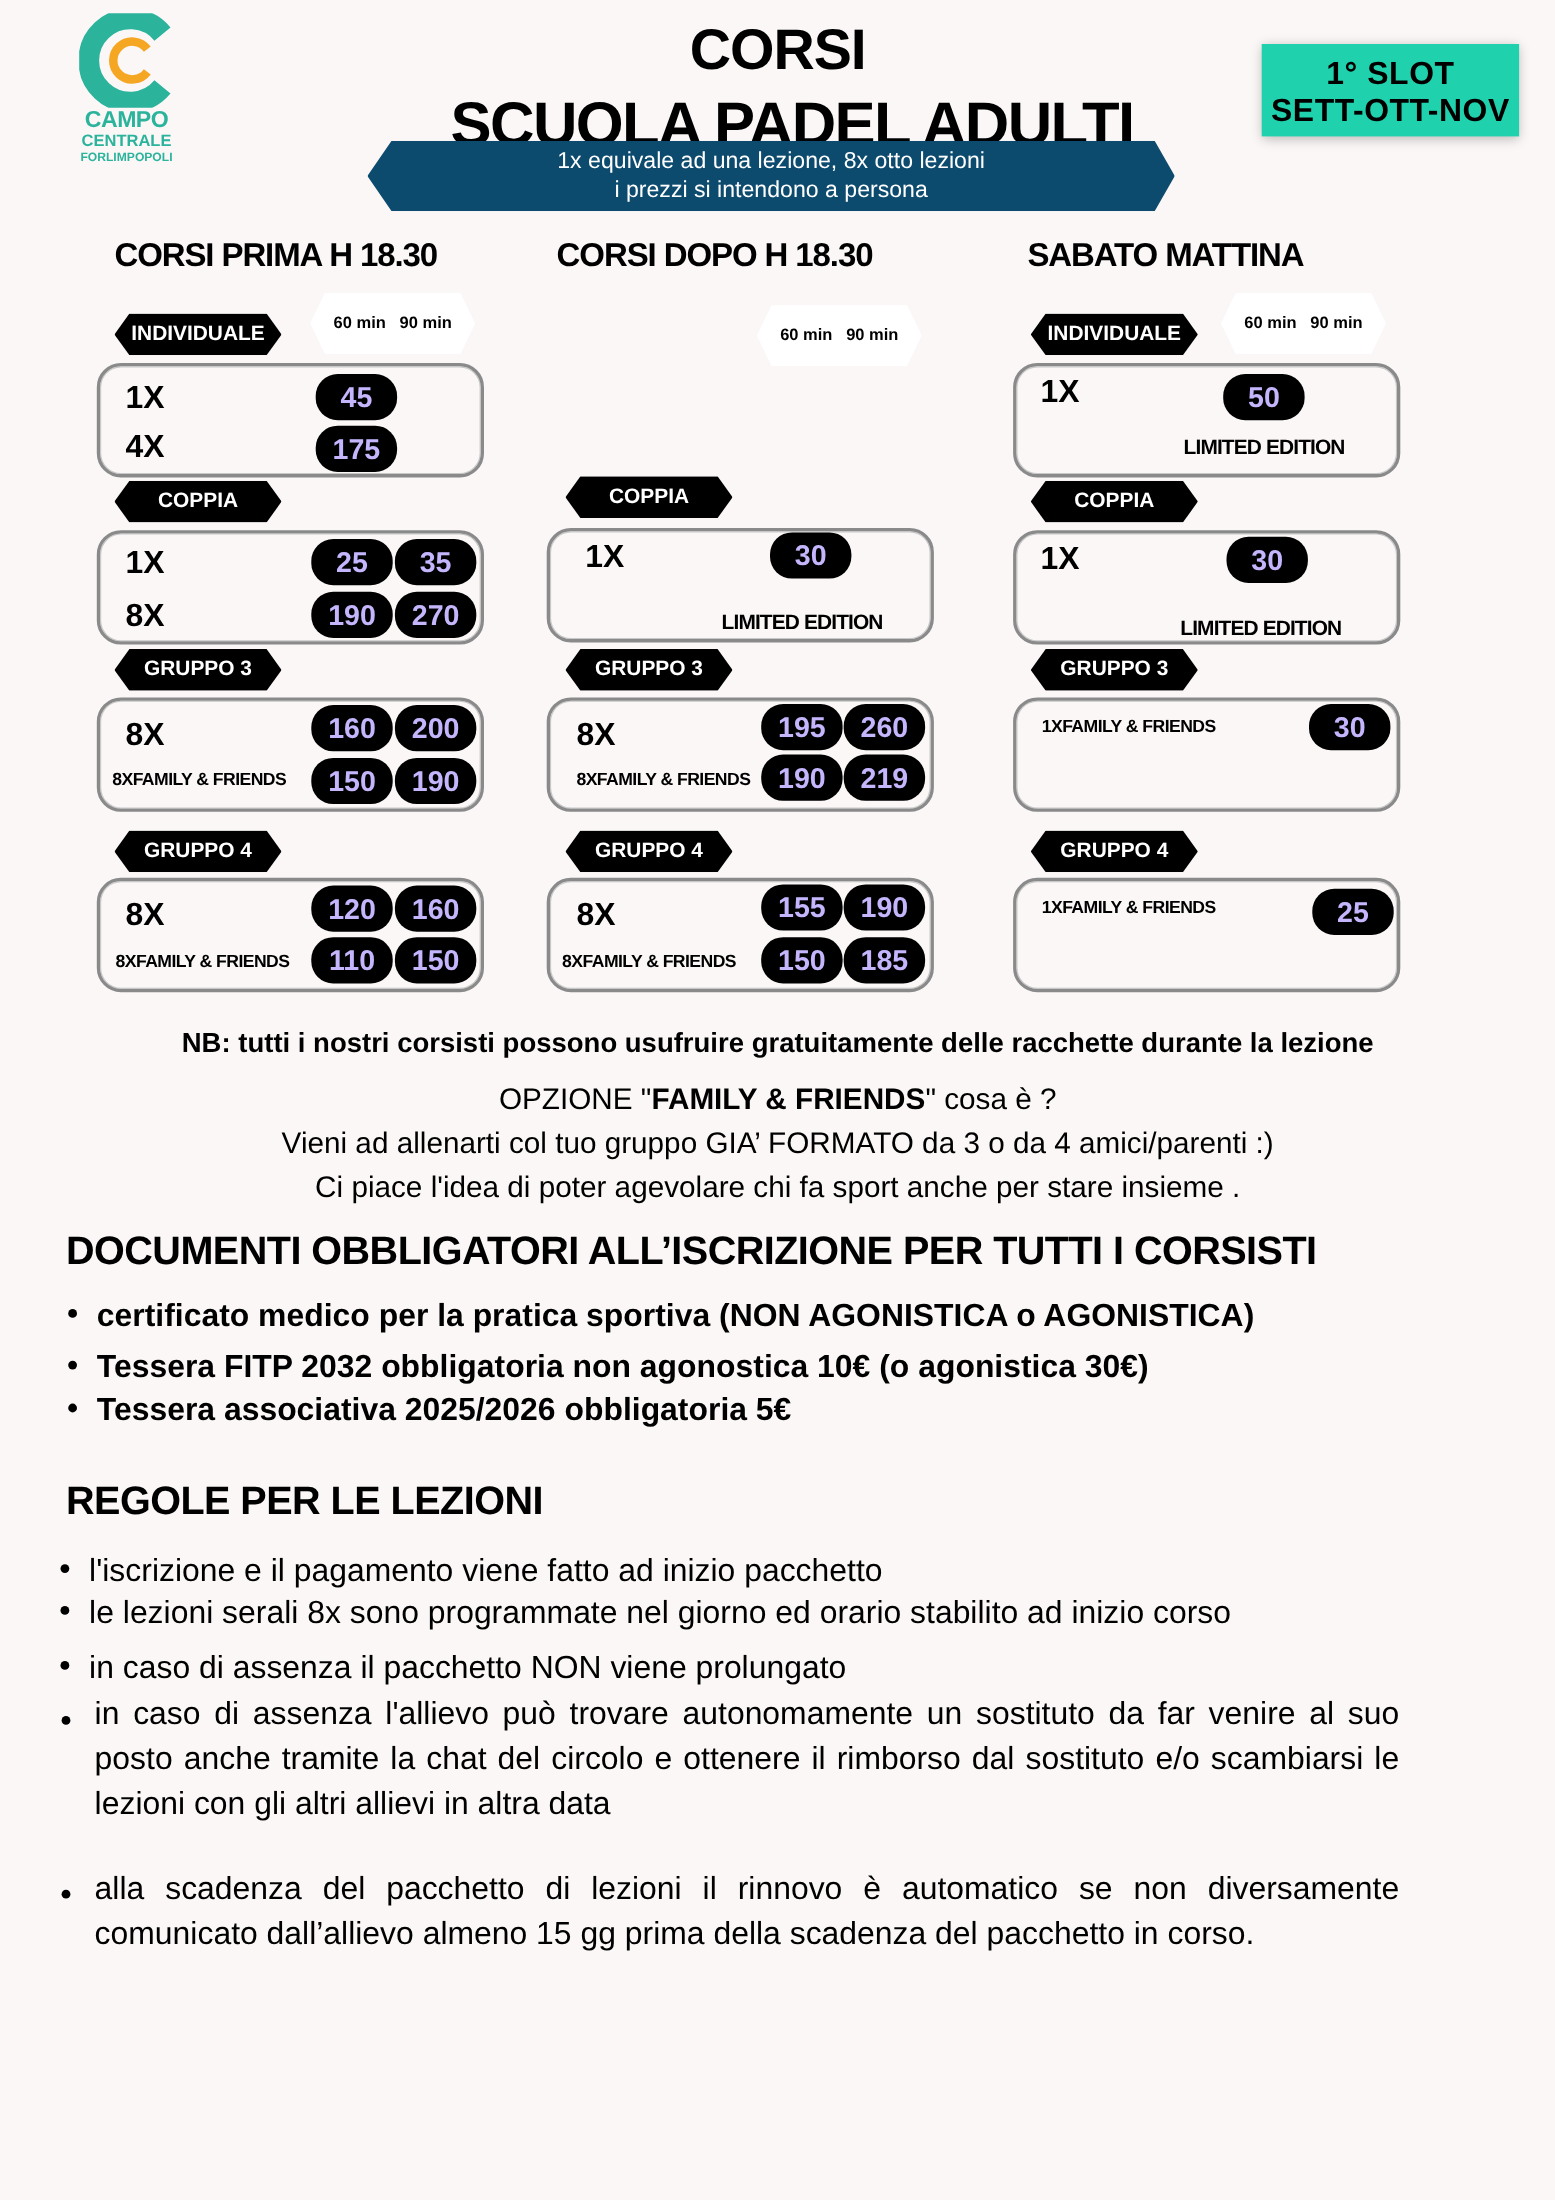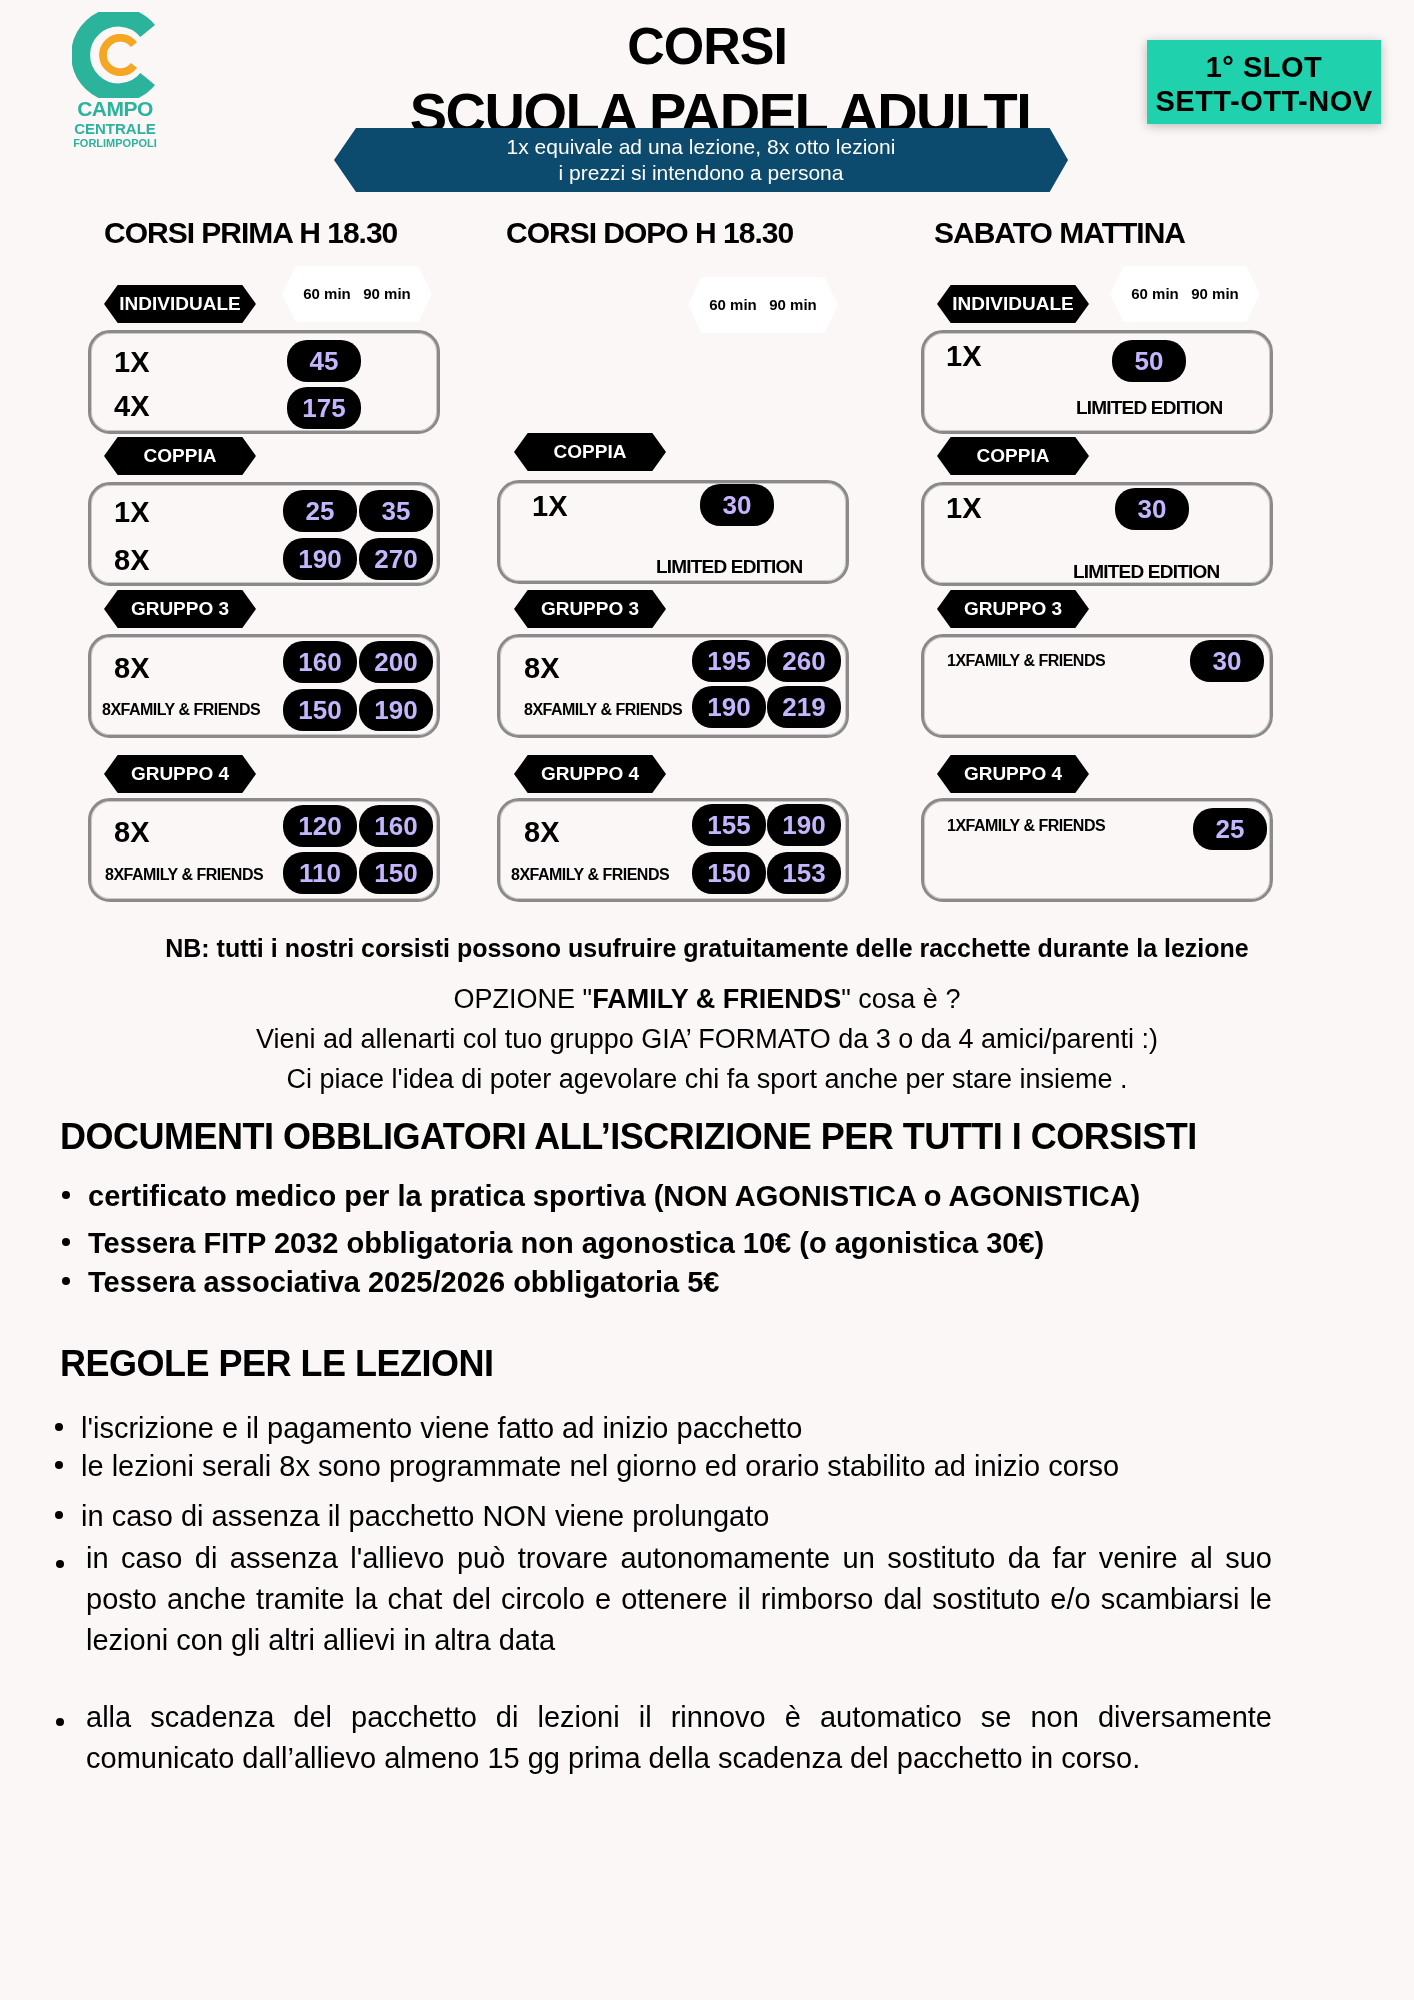--- a/index.html
+++ b/index.html
@@ -154,21 +154,21 @@
 <div class="abs price" style="left:692px;top:686px;">190</div>
 <div class="abs price" style="left:767px;top:686px;">219</div>
 
 <div class="abs tag" style="left:514px;top:755px;">GRUPPO 4</div>
 <div class="abs box" style="left:497px;top:798px;"></div>
 <div class="abs lbl" style="left:524px;top:816px;">8X</div>
 <div class="abs price" style="left:692px;top:804px;">155</div>
 <div class="abs price" style="left:767px;top:804px;">190</div>
 <div class="abs lbl-sm" style="left:511px;top:866px;">8XFAMILY &amp; FRIENDS</div>
 <div class="abs price" style="left:692px;top:852px;">150</div>
-<div class="abs price" style="left:767px;top:852px;">153</div>
+<div class="abs price" style="left:767px;top:852px;">185</div>
 
 <div class="abs tag" style="left:937px;top:285px;">INDIVIDUALE</div>
 <div class="abs dur" style="left:1110px;top:266px;">60 min   90 min</div>
 <div class="abs box" style="left:921px;top:330px;"></div>
 <div class="abs lbl" style="left:946px;top:340px;">1X</div>
 <div class="abs price" style="left:1112px;top:340px;">50</div>
 <div class="abs le" style="left:1076px;top:397px;">LIMITED EDITION</div>
 
 <div class="abs tag" style="left:937px;top:437px;">COPPIA</div>
 <div class="abs box" style="left:921px;top:482px;"></div>

